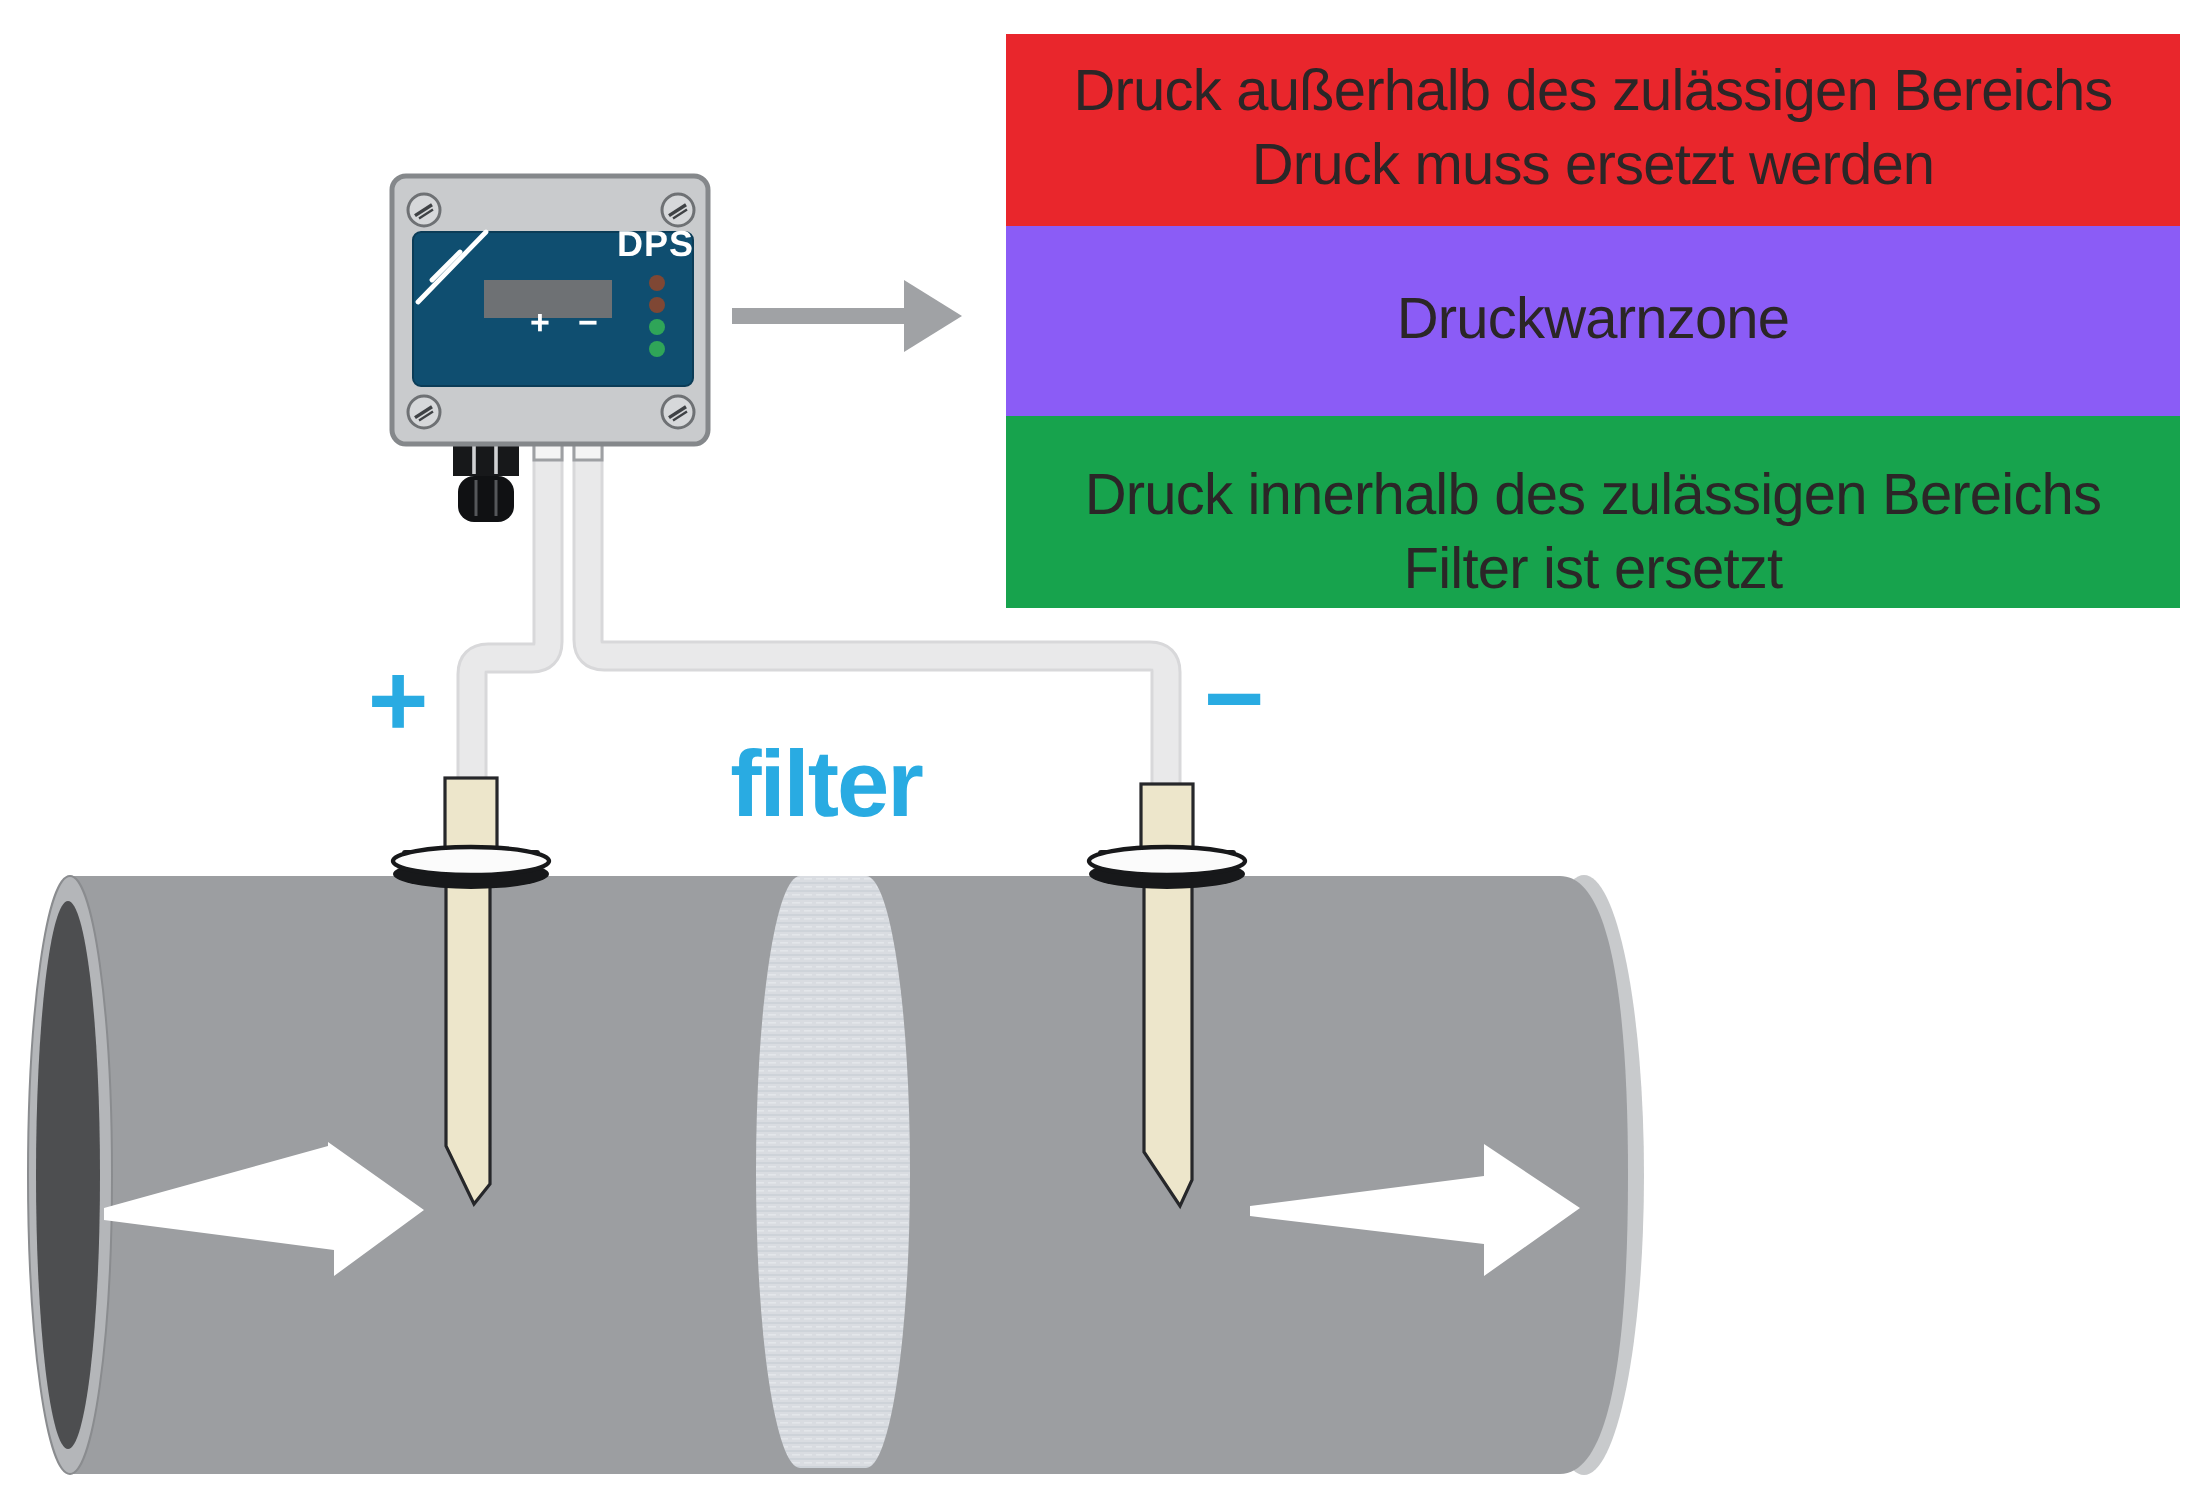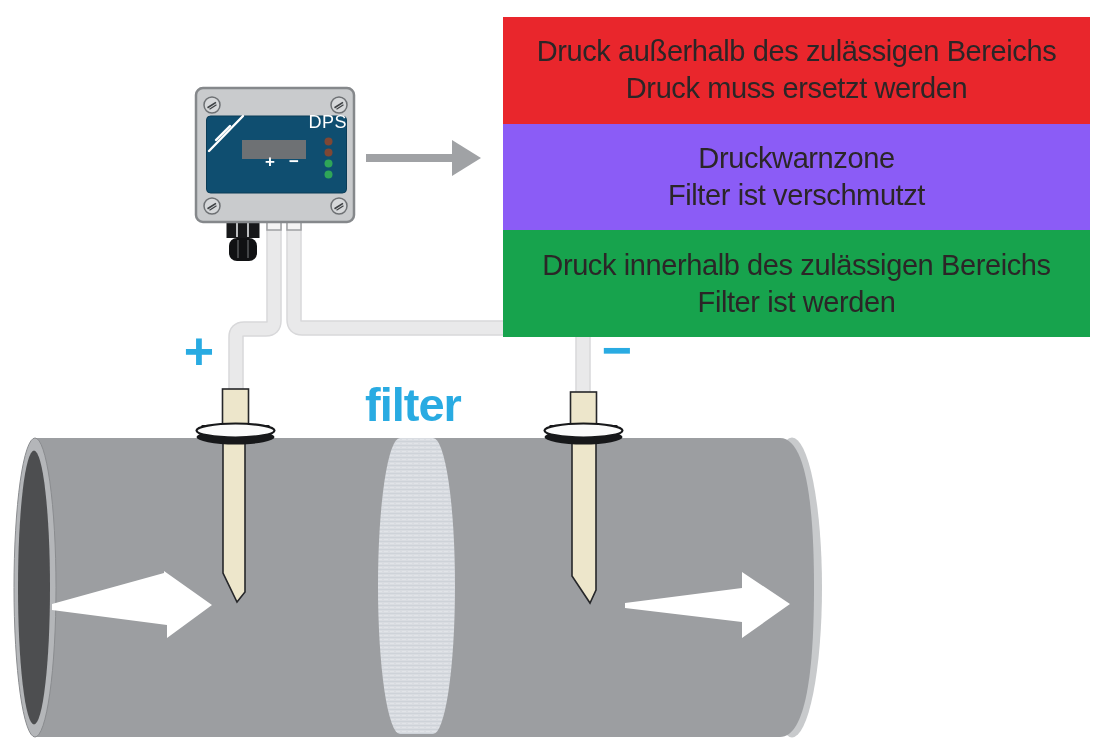--- a/index.html
+++ b/index.html
@@ -3,41 +3,41 @@
 <meta charset="utf-8">
 <style>
   html,body{margin:0;padding:0;background:#ffffff;}
   .canvas{
     position:relative;width:1100px;height:750px;background:#ffffff;overflow:hidden;
     font-family:"Liberation Sans", sans-serif;
   }
   .canvas svg{position:absolute;left:0;top:0;}
   
   .legend{
-    position:absolute;left:503px;top:17px;width:587px;height:320px;
+    position:absolute;left:503px;top:17px;width:587px;height:287px;
     display:flex;flex-direction:column;
   }
   .legend-band{
     flex:1;display:flex;flex-direction:column;align-items:center;justify-content:center;
     text-align:center;
   }
   .legend-band .line{
     font-size:29px;line-height:37px;letter-spacing:-0.4px;color:#2B2627;white-space:nowrap;
   }
   
   .txt{position:absolute;white-space:nowrap;}
   .dps-label{left:301px;top:112px;width:46px;text-align:right;color:#ffffff;
-             font-size:18px;font-weight:400;letter-spacing:0.5px;}
+             font-size:18px;font-weight:700;letter-spacing:0.5px;}
   .panel-sign{width:20px;text-align:center;color:#ffffff;font-size:17px;font-weight:700;}
   .panel-plus{left:260px;top:152px;}
   .panel-minus{left:284px;top:152px;}
   .big-sign{width:48px;text-align:center;font-size:52px;font-weight:700;}
   .big-plus{left:175px;top:321px;}
   .big-minus{left:593px;top:320px;}
-  .filter-label{left:348px;top:377px;width:130px;text-align:center;
+  .filter-label{left:348px;top:364px;width:130px;text-align:center;
                 font-size:47px;font-weight:700;letter-spacing:-1px;}
 </style>
 </head>
 <body>
 
 <div class="canvas">
 
   <svg width="1100" height="750" viewBox="0 0 1100 750">
     <defs>
       <pattern id="filterTex" width="6" height="4" patternUnits="userSpaceOnUse">
@@ -145,25 +145,24 @@
     </g>
   </svg>
 
   <div class="legend">
     <div class="legend-band" style="background-color: rgb(233, 38, 44);">
       <div class="line">Druck außerhalb des zulässigen Bereichs</div>
       <div class="line">Druck muss ersetzt werden</div>
     </div>
     <div class="legend-band" style="background-color: #8b5cf6;">
       <div class="line">Druckwarnzone</div>
-      <div class="line">Filter ist verschmutzt</div>
     </div>
-    <div class="legend-band" style="background-color: rgb(23, 163, 77);">
+    <div class="legend-band" style="background-color: rgb(23, 163, 77); justify-content: flex-end;">
       <div class="line">Druck innerhalb des zulässigen Bereichs</div>
-      <div class="line">Filter ist werden</div>
+      <div class="line">Filter ist ersetzt</div>
     </div>
   </div>
 
   <div class="txt dps-label">DPS</div>
   <div class="txt panel-sign panel-plus">+</div>
   <div class="txt panel-sign panel-minus">−</div>
 
   <div class="txt big-sign big-plus" style="color: rgb(41, 171, 226);">+</div>
   <div class="txt big-sign big-minus" style="color: rgb(41, 171, 226);">−</div>
   <div class="txt filter-label" style="color: rgb(41, 171, 226);">filter</div>

